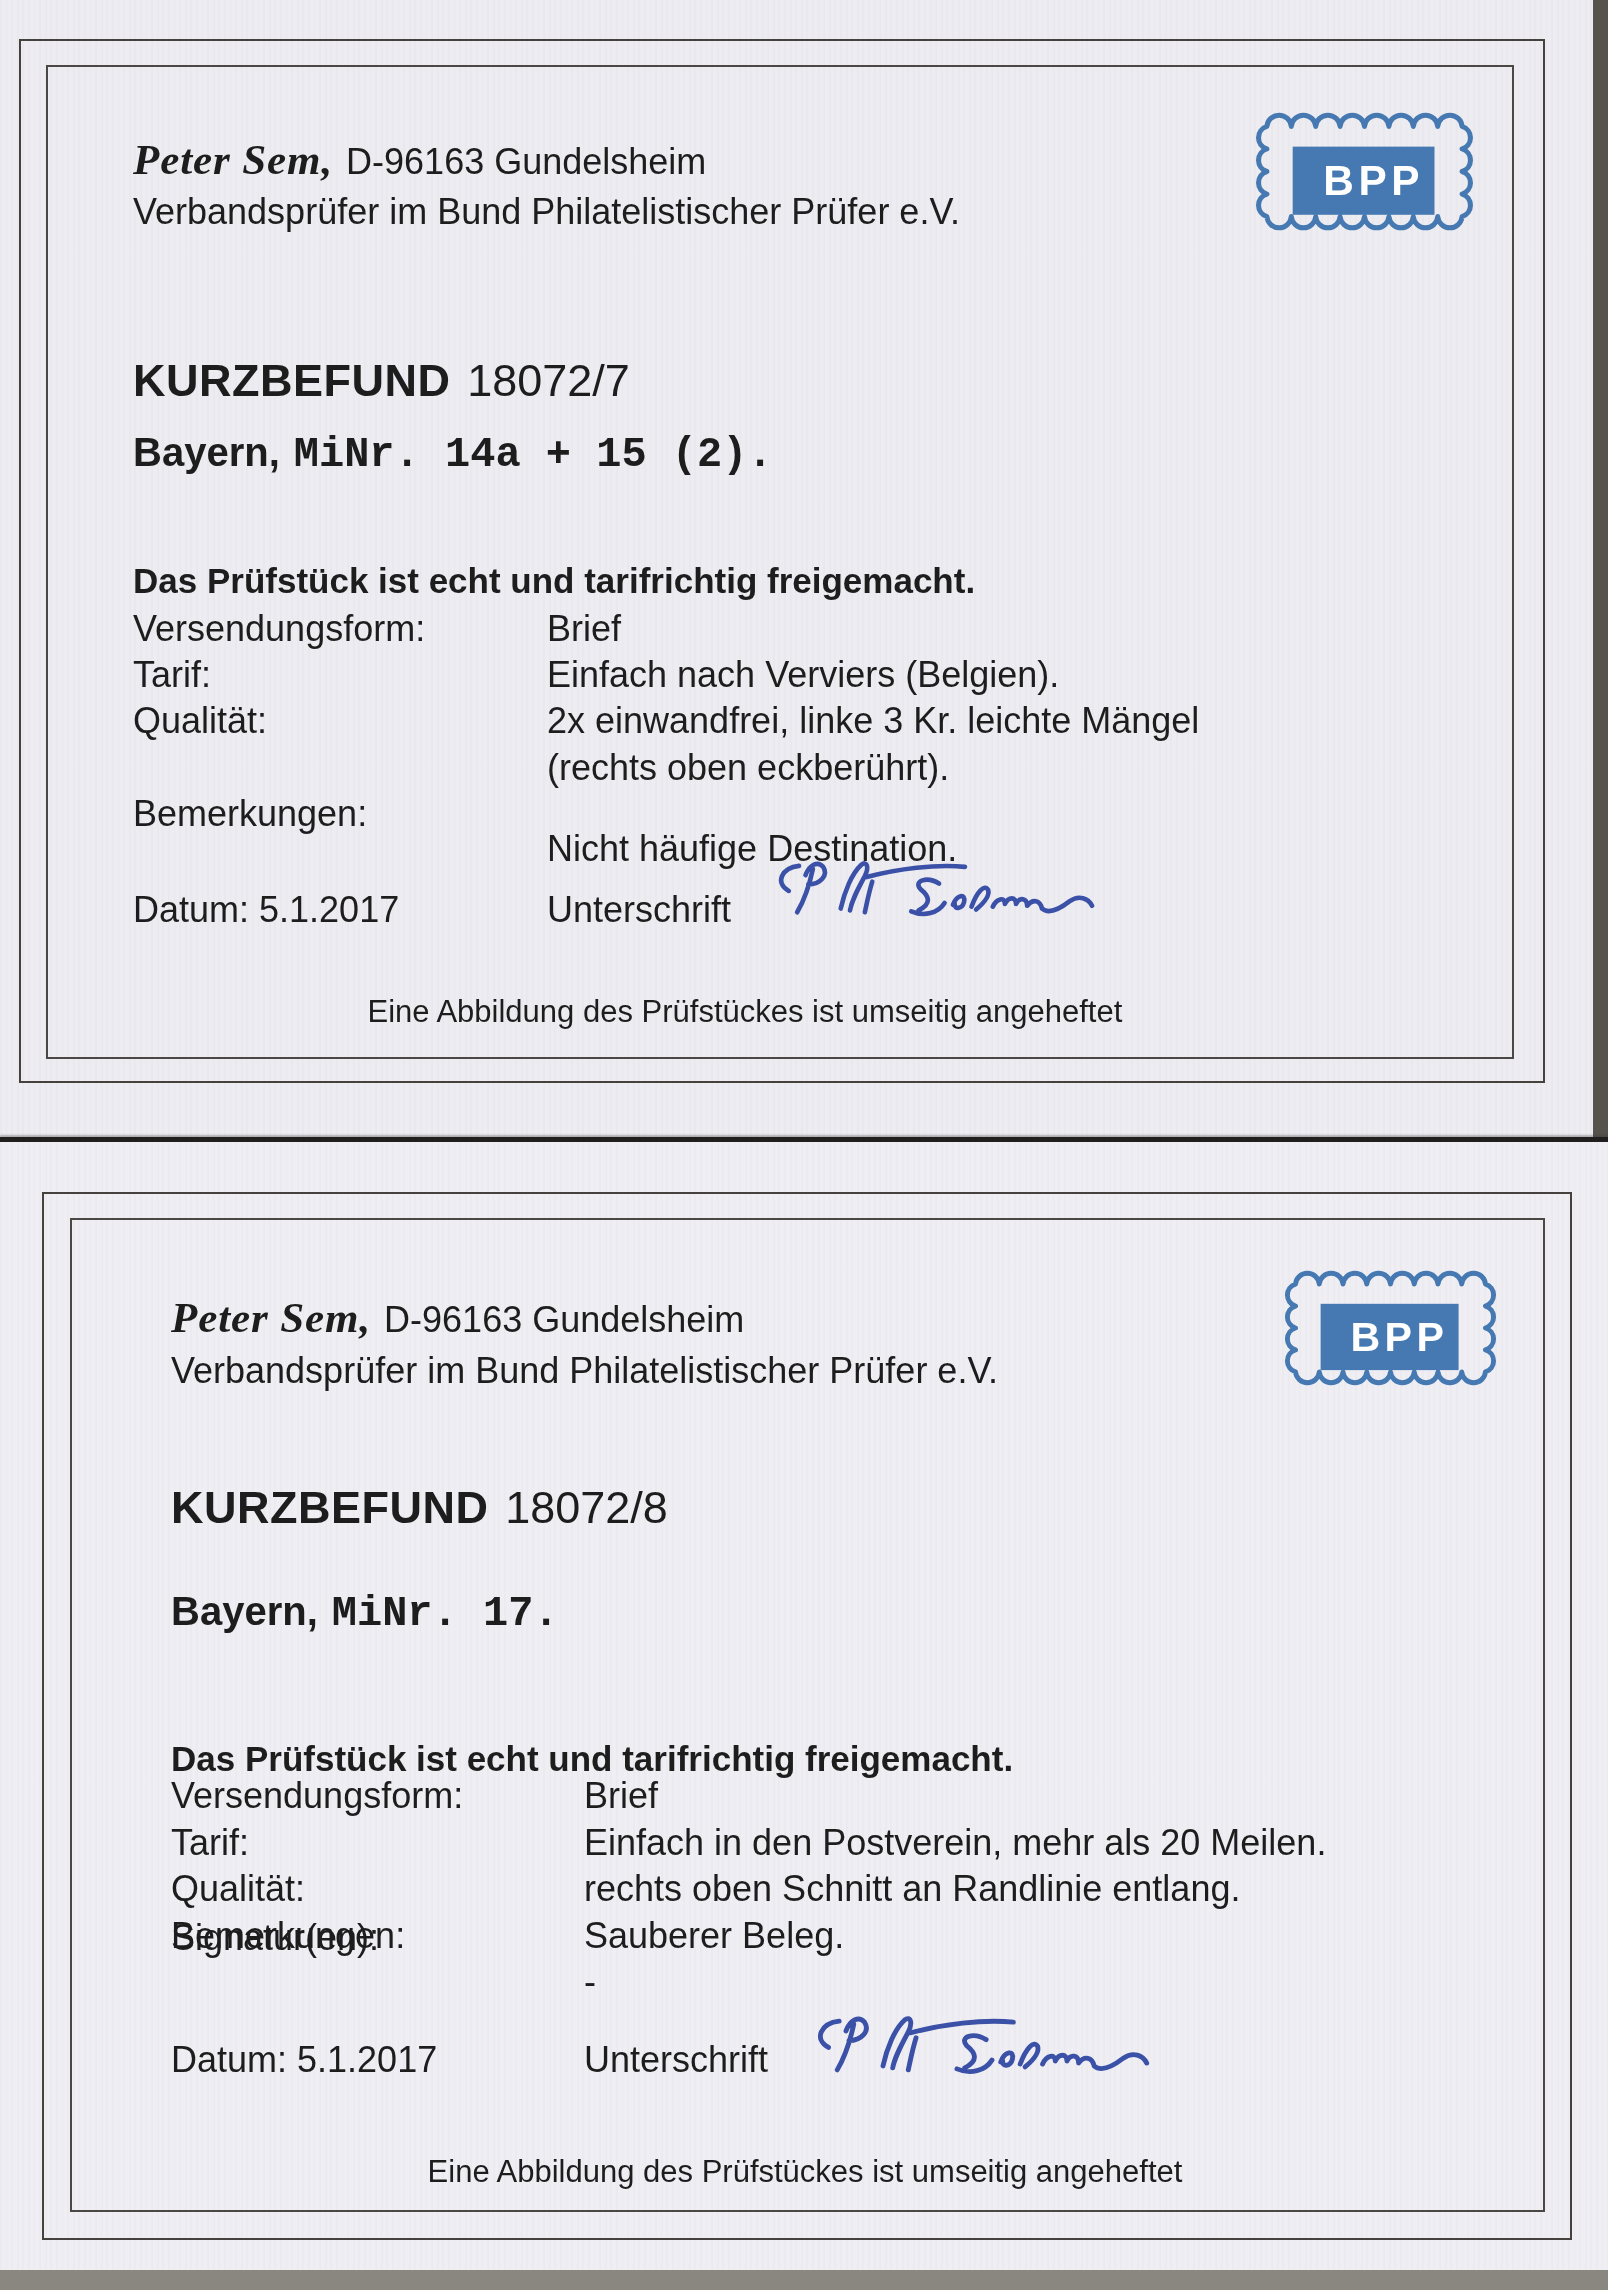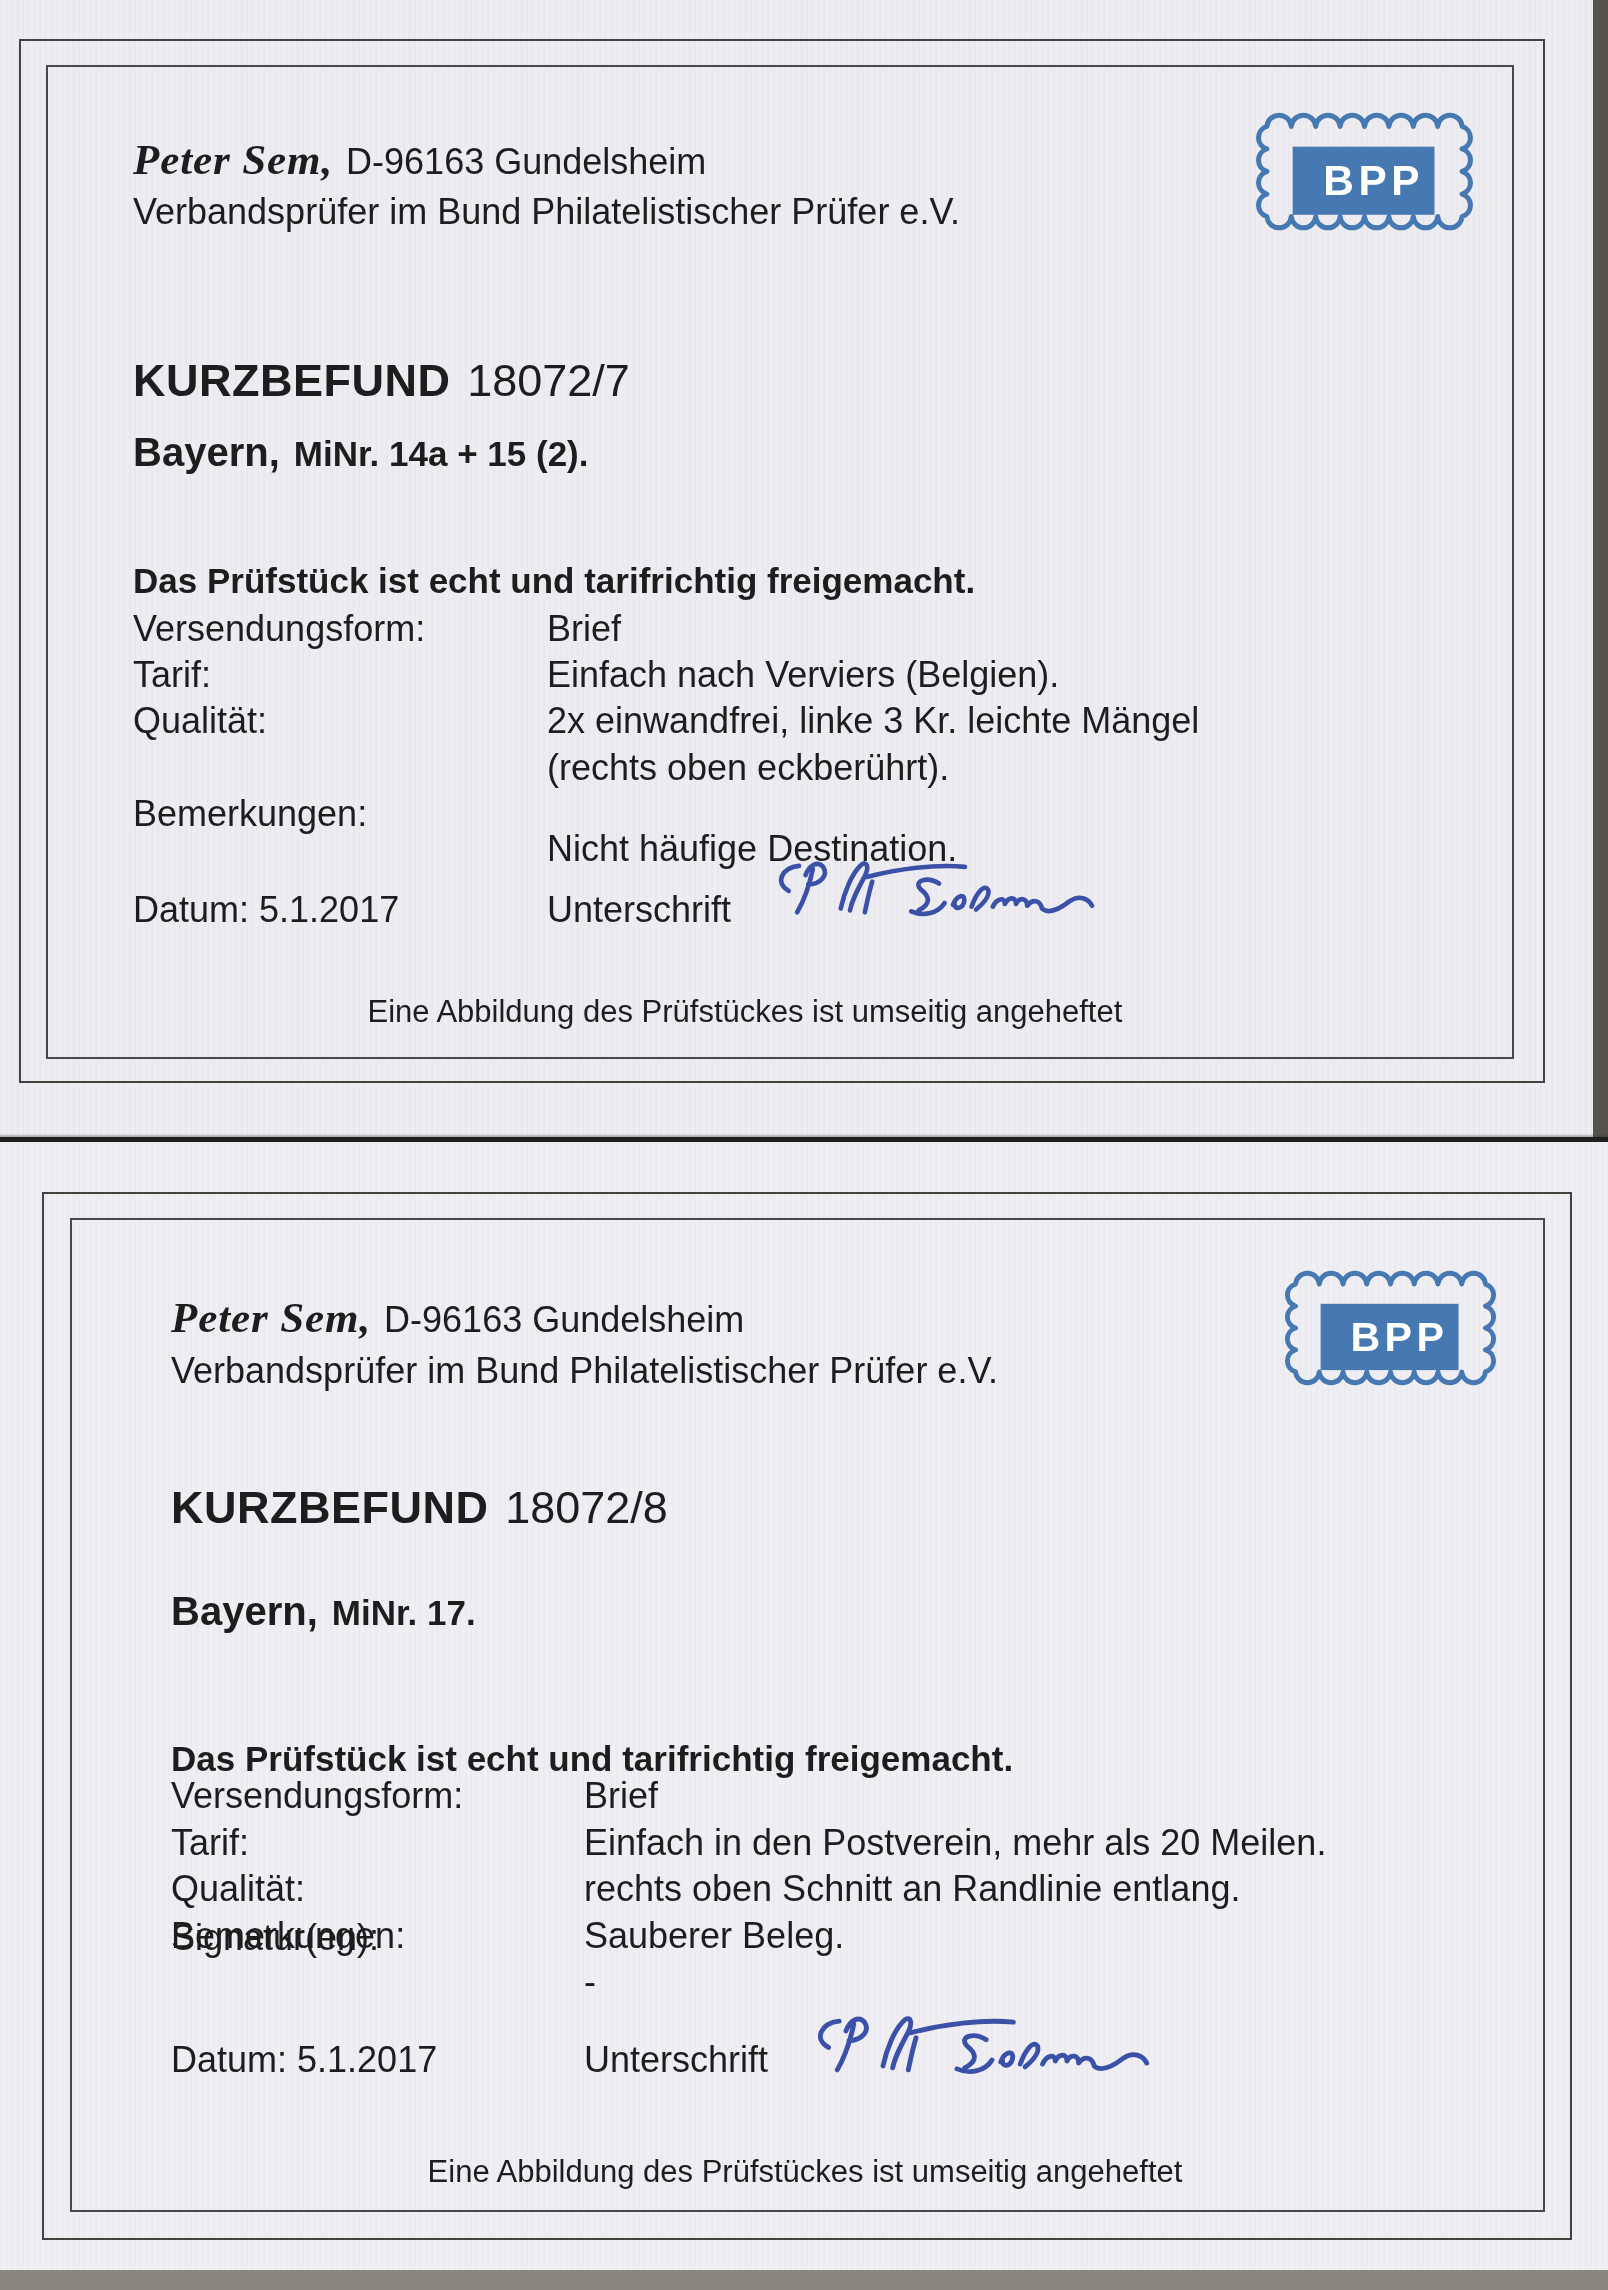--- a/index.html
+++ b/index.html
@@ -21,21 +21,21 @@
   .bframe{position:absolute;border:2.8px solid #45423e;box-sizing:border-box;}
   .bframe.inner{border-width:2.3px;border-color:#4a4744;}
 
   .t{position:absolute;white-space:nowrap;line-height:1.15;}
   .h-name{font-family:"Liberation Serif",serif;font-weight:bold;font-style:italic;font-size:43px;letter-spacing:0.9px;}
   .h-addr{font-size:36px;margin-left:13px;}
   .sub{font-size:36px;}
   .kb-label{font-size:45px;font-weight:bold;letter-spacing:0.5px;}
   .kb-num{font-size:45px;margin-left:16.7px;}
   .bay-region{font-size:40px;font-weight:bold;}
-  .bay-cat{font-size:35px;font-weight:bold;margin-left:14px;}
+  .bay-cat{font-size:42px;font-weight:bold;margin-left:14px;font-family:Liberation Mono, monospace;}
   .stmt{font-size:35px;font-weight:bold;margin-top:45px;}
   .lbl,.val,.datum,.unterschrift{font-size:36px;}
   .foot{font-size:31px;text-align:center;}
   svg text{font-family:"Liberation Sans",sans-serif;}
 </style>
 </head>
 <body>
 
 <div class="page">
 

